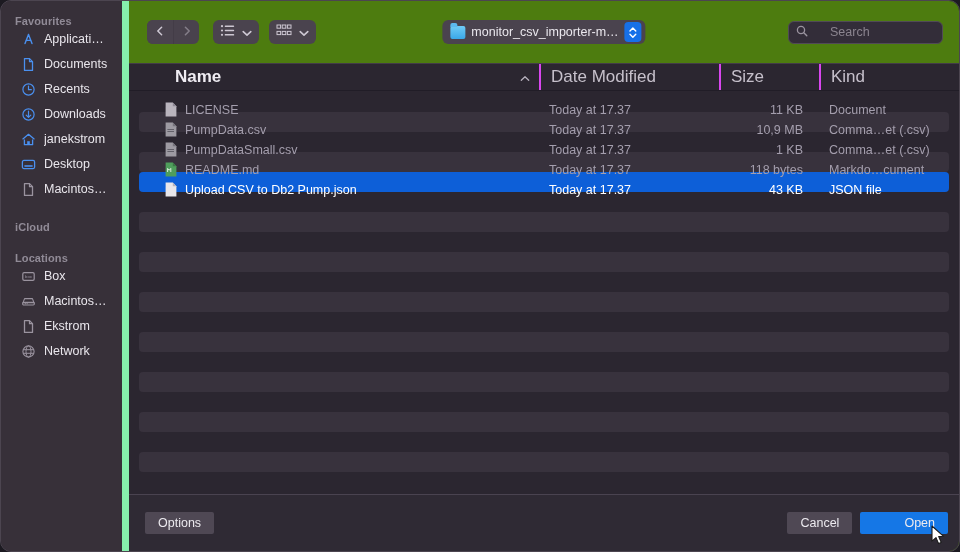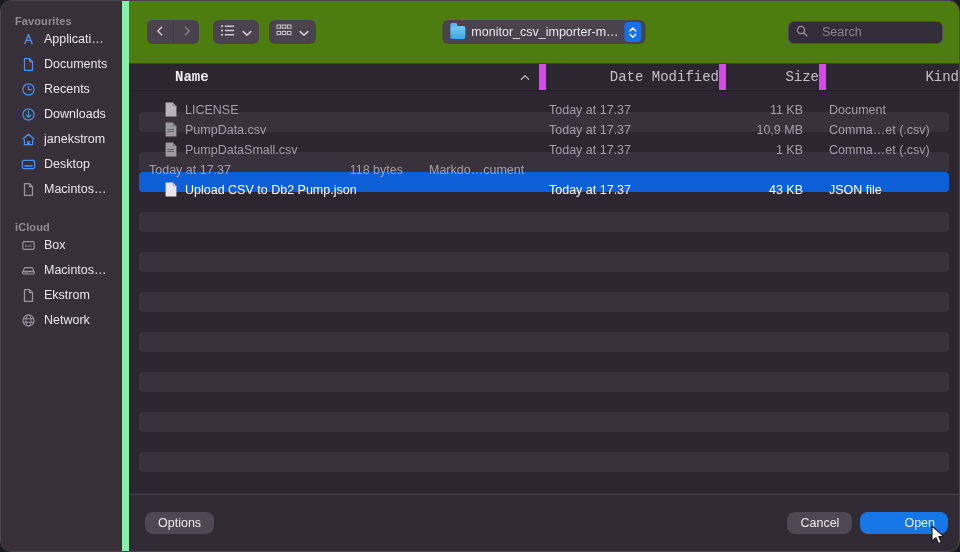--- a/index.html
+++ b/index.html
@@ -159,47 +159,46 @@
     position: absolute;
     right: 16px;
     width: 155px;
     height: 23px;
     border-radius: 6px;
     border: 1px solid #514a57;
     background: #332d39;
     display: flex;
     align-items: center;
     padding: 0 7px;
-    gap: 14px;
+    gap: 22px;
   }
   .search-ph {
     font-size: 12.5px;
     color: #8b848f;
   }
 
   
   .col-head {
     height: 28px;
     flex: 0 0 28px;
     background: #2b2630;
     border-top: 1px solid #433c48;
     border-bottom: 1px solid #211d27;
     display: flex;
     align-items: stretch;
-    font-size: 14px;
+    font-size: 17px;
     color: #c6c0cb;
-    font-family: Liberation Mono, monospace;
   }
   .col {
     display: flex;
     align-items: center;
     padding-left: 10px;
     position: relative;
   }
-  .col + .col { border-left: 7px solid #d946ef; justify-content: flex-end; }
+  .col + .col { border-left: 2px solid #d946ef; }
   .col-name   { width: 410px; padding-left: 46px; font-weight: bold; color: #efecf2; }
   .col-date   { width: 180px; }
   .col-size   { width: 100px; }
   .col-kind   { flex: 1 1 auto; }
   .sort-arrow {
     position: absolute;
     right: 9px; top: 50%;
     transform: translateY(-50%);
   }
 
@@ -253,21 +252,21 @@
     flex: 0 0 57px;
     border-top: 1px solid #4a4350;
     background: #2f2a34;
     display: flex;
     align-items: center;
     padding: 0 16px;
     position: relative;
   }
   .btn {
     height: 22px;
-    border-radius: 8px;
+    border-radius: 2px;
     font-size: 12.5px;
     display: flex;
     align-items: center;
     justify-content: center;
     padding: 0 13px;
     color: #eceaef;
   }
   .btn-grey { background: #4f4854; }
   .btn-blue { background: #1577e6; min-width: 74px; padding-left: 44px; }
   .footer-right {
@@ -358,20 +357,21 @@
         <svg width="15" height="15" viewBox="0 0 15 15">
             <path d="M3.5 1.6h5l3 3v8.8h-8z" fill="none" stroke="#9a939f" stroke-width="1.3" stroke-linejoin="round"></path>
             <path d="M8.5 1.6v3h3" fill="none" stroke="#9a939f" stroke-width="1.2"></path>
           </svg>
       </span>
       <span class="side-label">Macintos…</span>
     </div>
 
     <div class="side-header spaced">iCloud</div>
 
+    <div class="side-header spaced">Locations</div>
 
     <div class="side-item">
       <span class="side-icon">
         <svg width="15" height="15" viewBox="0 0 15 15">
             <rect x="1.8" y="3.6" width="11.4" height="7.8" rx="1.4" fill="none" stroke="#9a939f" stroke-width="1.2"></rect>
             <text x="7.5" y="9.2" font-size="4.2" fill="#9a939f" text-anchor="middle" font-family="Liberation Sans">box</text>
           </svg>
       </span>
       <span class="side-label">Box</span>
     </div>
@@ -554,20 +554,30 @@
               </svg>
           </span>
           <span>PumpDataSmall.csv</span>
         </div>
         <div class="cell cell-date">Today at 17.37</div>
         <div class="cell cell-size">1 KB</div>
         <div class="cell cell-kind">Comma…et (.csv)</div>
       </div>
 
       <div class="row stripe">
+        <div class="cell cell-name">
+          <span class="doc-ico">
+            <svg width="12" height="15" viewBox="0 0 12 15">
+                <path d="M0.6 0.6h7.2l3.6 3.6v10.2H0.6z" fill="#4f9e5c"></path>
+                <path d="M7.8 0.6v3.6h3.6z" fill="#3a7745"></path>
+                <path d="M2.6 10V6.4l1.6 1.8 1.6-1.8V10" fill="none" stroke="#e7f3e9" stroke-width="0.9"></path>
+              </svg>
+          </span>
+          <span>README.md</span>
+        </div>
         <div class="cell cell-date">Today at 17.37</div>
         <div class="cell cell-size">118 bytes</div>
         <div class="cell cell-kind">Markdo…cument</div>
       </div>
 
       <div class="row selected">
         <div class="cell cell-name">
           <span class="doc-ico">
             <svg width="12" height="15" viewBox="0 0 12 15">
                 <path d="M0.6 0.6h7.2l3.6 3.6v10.2H0.6z" fill="#e8e6ea"></path>

